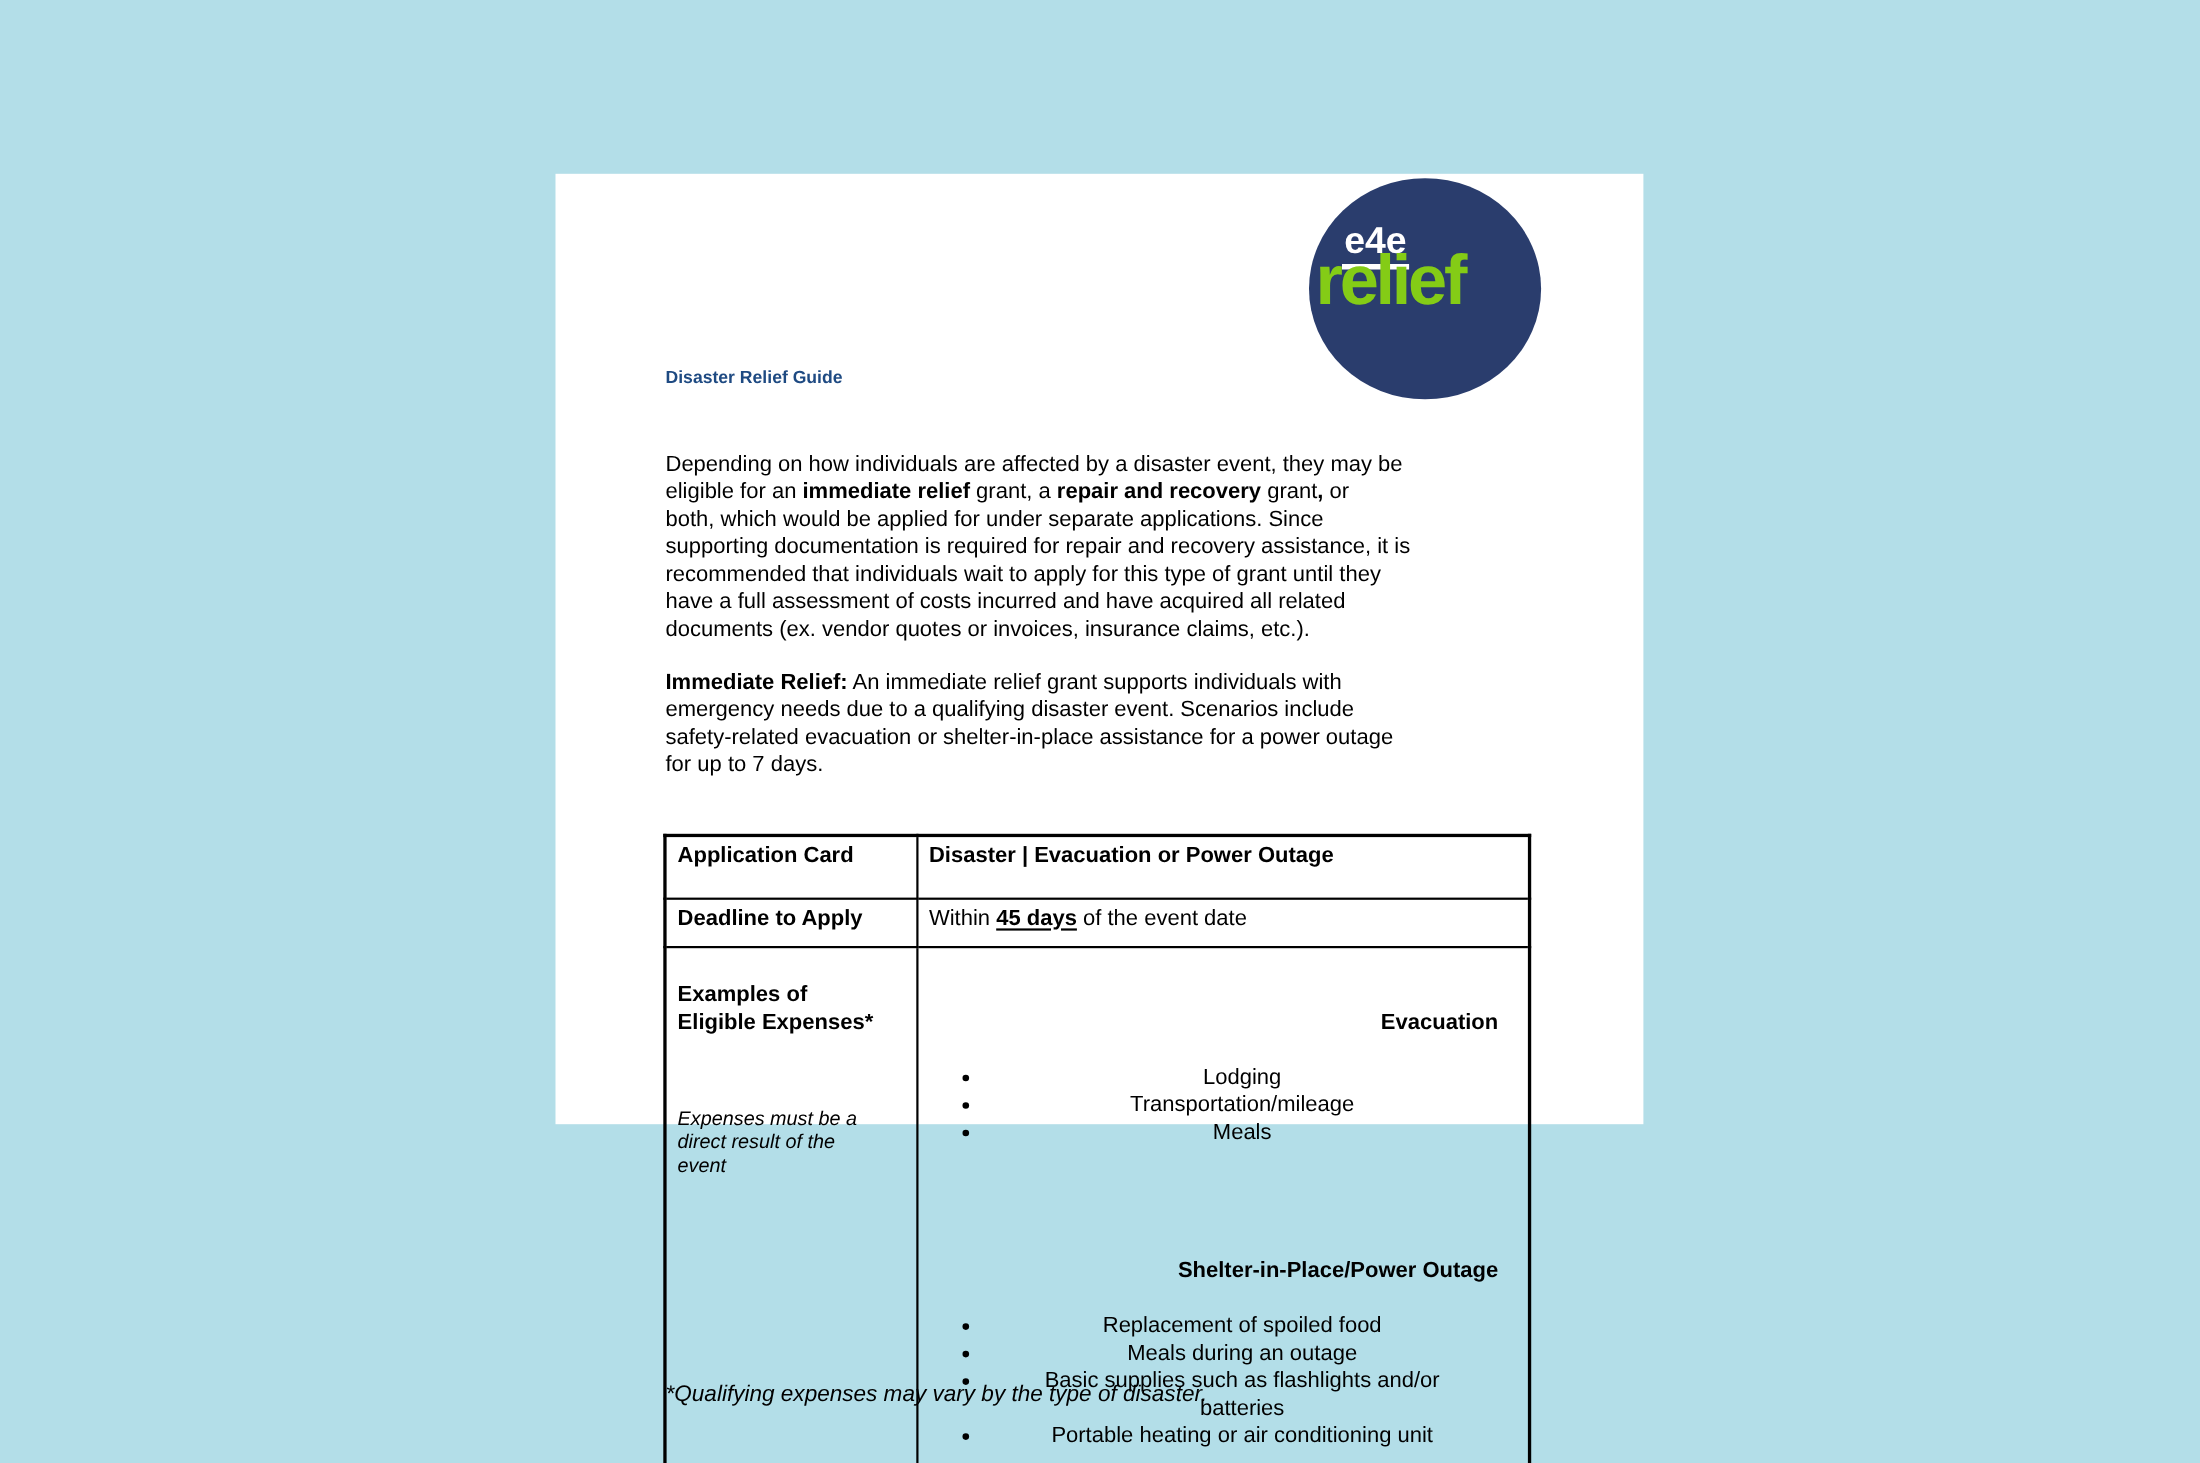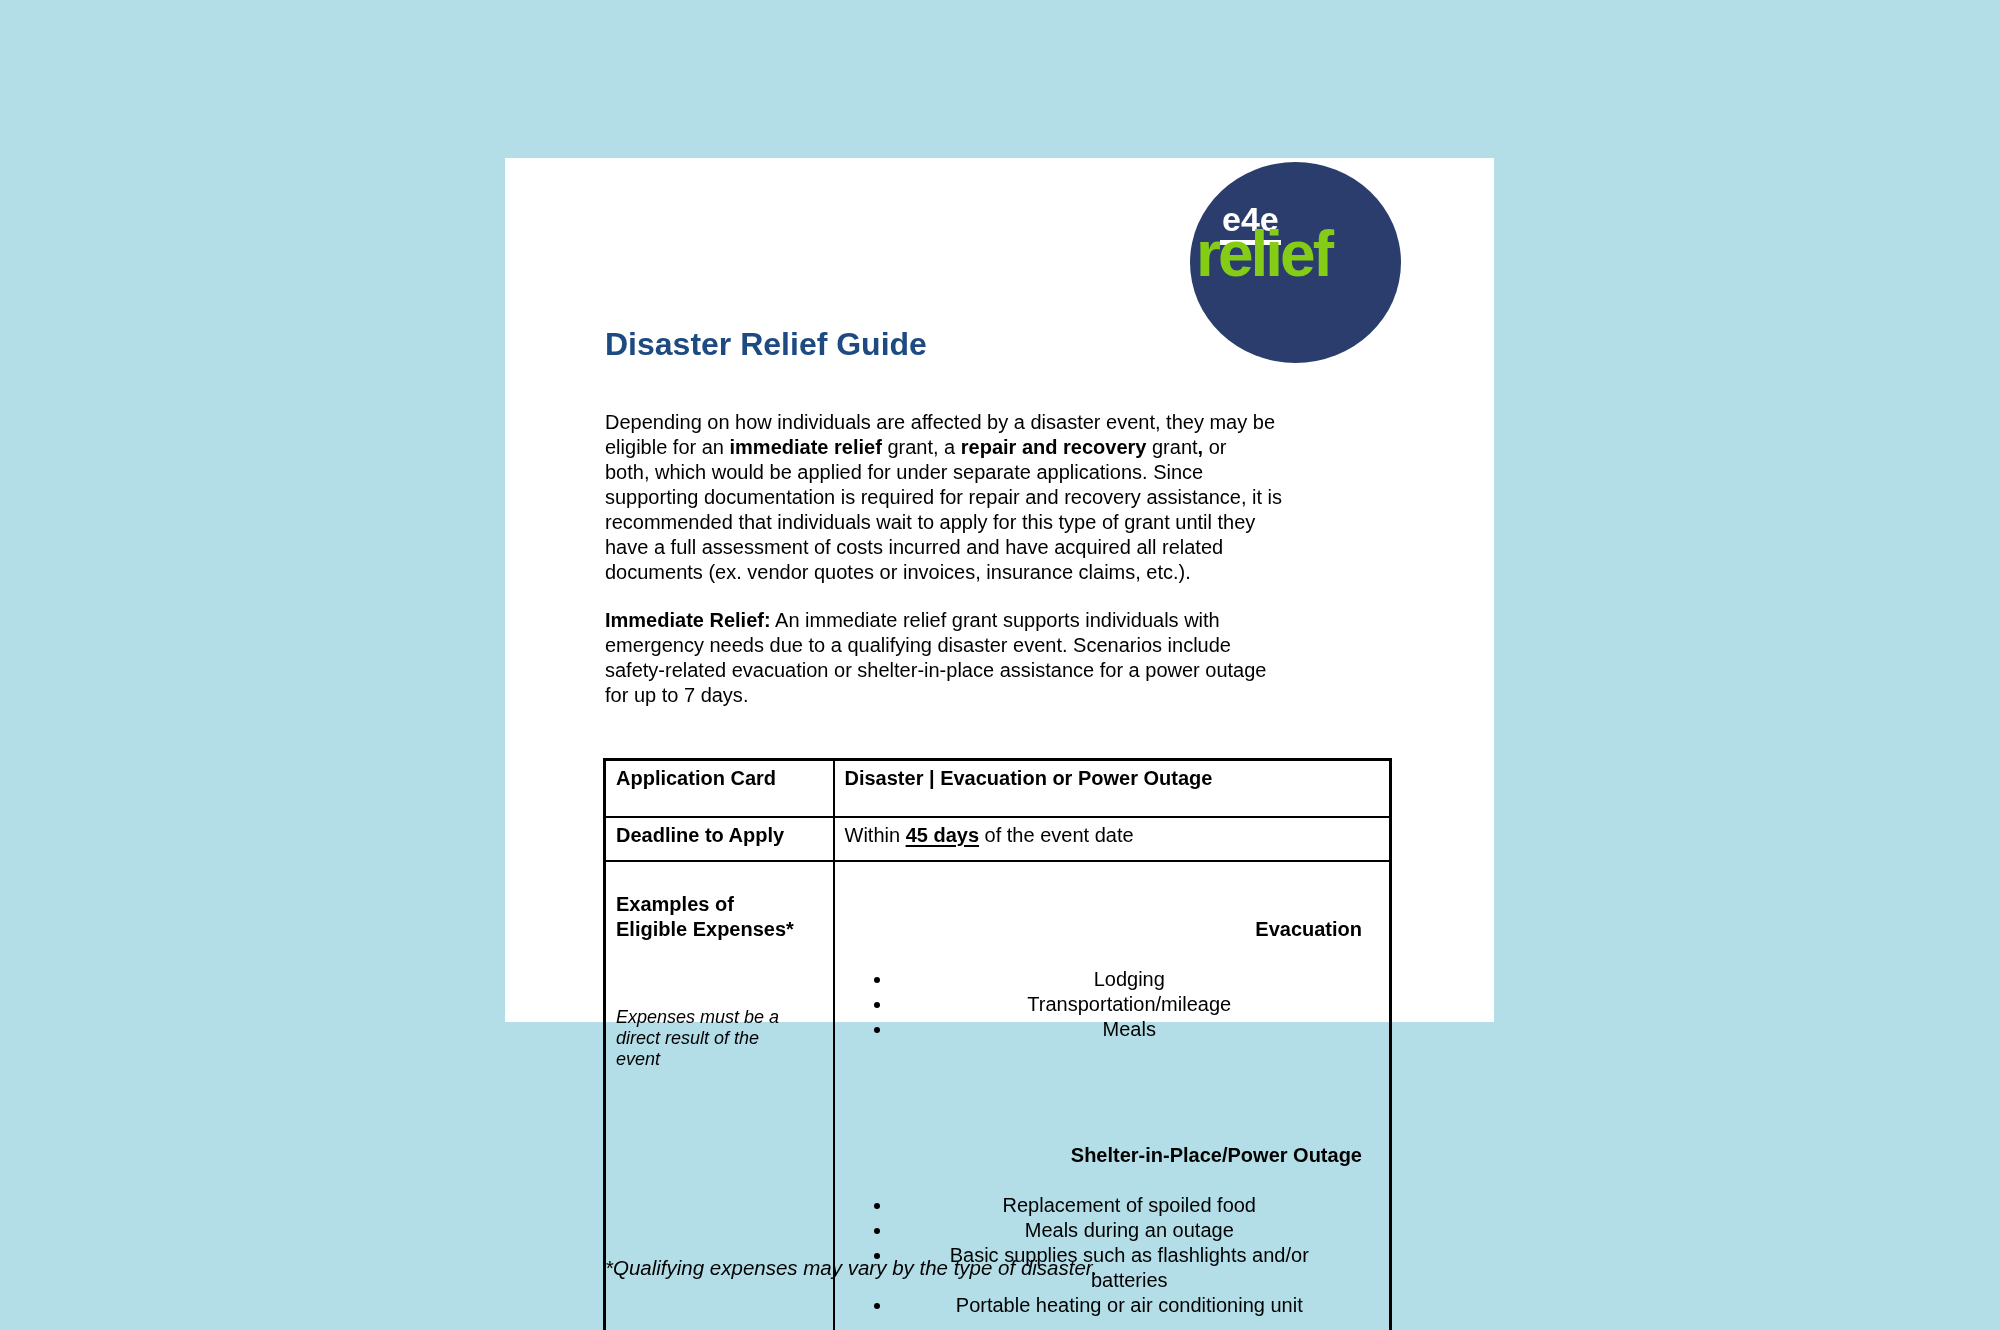--- a/index.html
+++ b/index.html
@@ -29,21 +29,21 @@
     border-bottom:5px solid #fff; padding:0 2px 4px 2px;
   }
   .logo-relief {
     position:absolute; left:6px; top:60px;
     color:#84cc16; font-weight:bold; font-size:64px; line-height:1;
     letter-spacing:-3px;
   }
   
   .doc-title {
     position:absolute; left:100px; top:172px;
-    font-size:32px; font-weight:bold; color:#1e4a82;
+    font-size:16px; font-weight:bold; color:#1e4a82;
     line-height:28px;
   }
   
   .para {
     position:absolute; left:100px; width:800px;
     font-size:20px; line-height:25px;
     white-space:pre-line;
   }
   .para-intro { top:252px; }
   .para-immediate { top:450px; }

